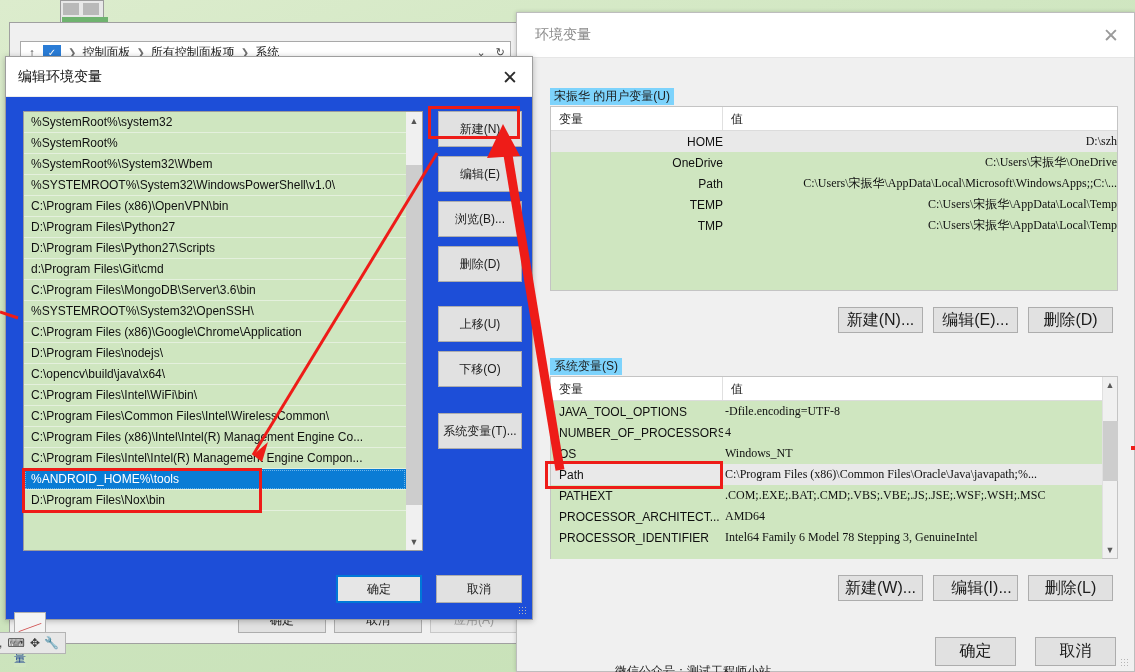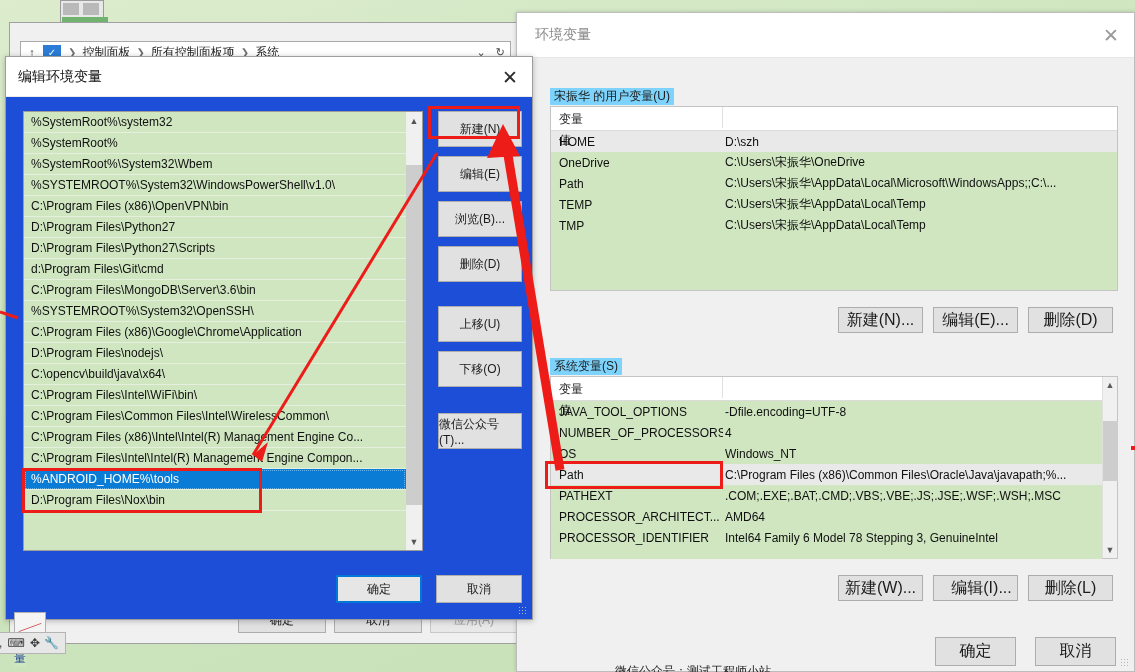--- a/index.html
+++ b/index.html
@@ -124,32 +124,32 @@
     position:absolute; font-size:12px; color:#1c1c1c; background:#7dd3fc;
     padding:0 4px;
     text-align:right;
   }
   .table-box {
     position:absolute; background:#ffffff;
     border:1px solid #c4c4c4;
   }
   .tbl-head {
     display:flex; height:24px; background:#ffffff;
-    border-bottom:1px solid #dcdcdc; font-size:12px; color:#1c1c1c;flex-direction:column;
+    border-bottom:1px solid #dcdcdc; font-size:12px; color:#1c1c1c;
   }
   .tbl-head .cell { padding:4px 0 0 8px; }
   .tbl-head .c1 { width:172px; border-right:1px solid #e0e0e0; }
   .tbl-head .c2 { flex:1; }
   .tbl-rows { background:#cfe6c0; }
   .tbl-row {
     display:flex; height:21px; font-size:12px; color:#101010; align-items:center;
   }
   .tbl-row.sel { background:#e9e9e9; }
   .tbl-row .c1 { width:172px; padding-left:8px; overflow:hidden; white-space:nowrap; }
-  .tbl-row .c2 { flex:1; padding-left:2px; overflow:hidden; white-space:nowrap; }
+  .tbl-row .c2 { flex:1; padding-left:2px; overflow:hidden; white-space:nowrap;font-family:Liberation Serif, serif; }
   .tbl-filler { background:#cfe6c0; }
 
   .vscroll {
     position:absolute; right:0; top:0; width:15px; height:100%;
     background:#f0f0f0; border-left:1px solid #e0e0e0;
     display:flex; flex-direction:column; align-items:center;
   }
   .vscroll .arr {
     width:15px; height:16px; display:flex; align-items:center; justify-content:center;
     font-size:9px; color:#5a5a5a;
@@ -292,21 +292,21 @@
       <span class="x">✕</span>
     </div>
 
     <div class="grp-label" style="left:33px; top:75px;">宋振华 的用户变量(U)</div>
 
     <div class="table-box" style="left:33px; top:93px; width:568px; height:185px;">
       <div class="tbl-head">
         <div class="cell c1">变量</div>
         <div class="cell c2">值</div>
       </div>
-      <div class="tbl-rows" style="height:148px;">
+      <div class="tbl-rows" style="height:148px;text-align:right;">
         <div class="tbl-row sel">
           <div class="c1">HOME</div>
           <div class="c2">D:\szh</div>
         </div>
         <div class="tbl-row">
           <div class="c1">OneDrive</div>
           <div class="c2">C:\Users\宋振华\OneDrive</div>
         </div>
         <div class="tbl-row">
           <div class="c1">Path</div>
@@ -421,21 +421,21 @@
         <div class="arr">▼</div>
       </div>
     </div>
 
     <div class="side-btn" style="top:54px;">新建(N)</div>
     <div class="side-btn" style="top:99px;">编辑(E)</div>
     <div class="side-btn" style="top:144px;">浏览(B)...</div>
     <div class="side-btn" style="top:189px;">删除(D)</div>
     <div class="side-btn" style="top:249px;">上移(U)</div>
     <div class="side-btn" style="top:294px;">下移(O)</div>
-    <div class="side-btn" style="top:356px;">微信公众号(T)...</div>
+    <div class="side-btn" style="top:356px;">系统变量(T)...</div>
 
     <div class="edit-okbtn primary" style="left:330px; top:518px;">确定</div>
     <div class="edit-okbtn" style="left:430px; top:518px;">取消</div>
 
     <div class="grip"></div>
   </div>
 
   <div class="redbox" style="left:428px; top:106px; width:92px; height:33px;"></div>
   <div class="redbox" style="left:22px;  top:468px; width:240px; height:45px;"></div>
   <div class="redbox" style="left:545px; top:461px; width:178px; height:28px;"></div>

